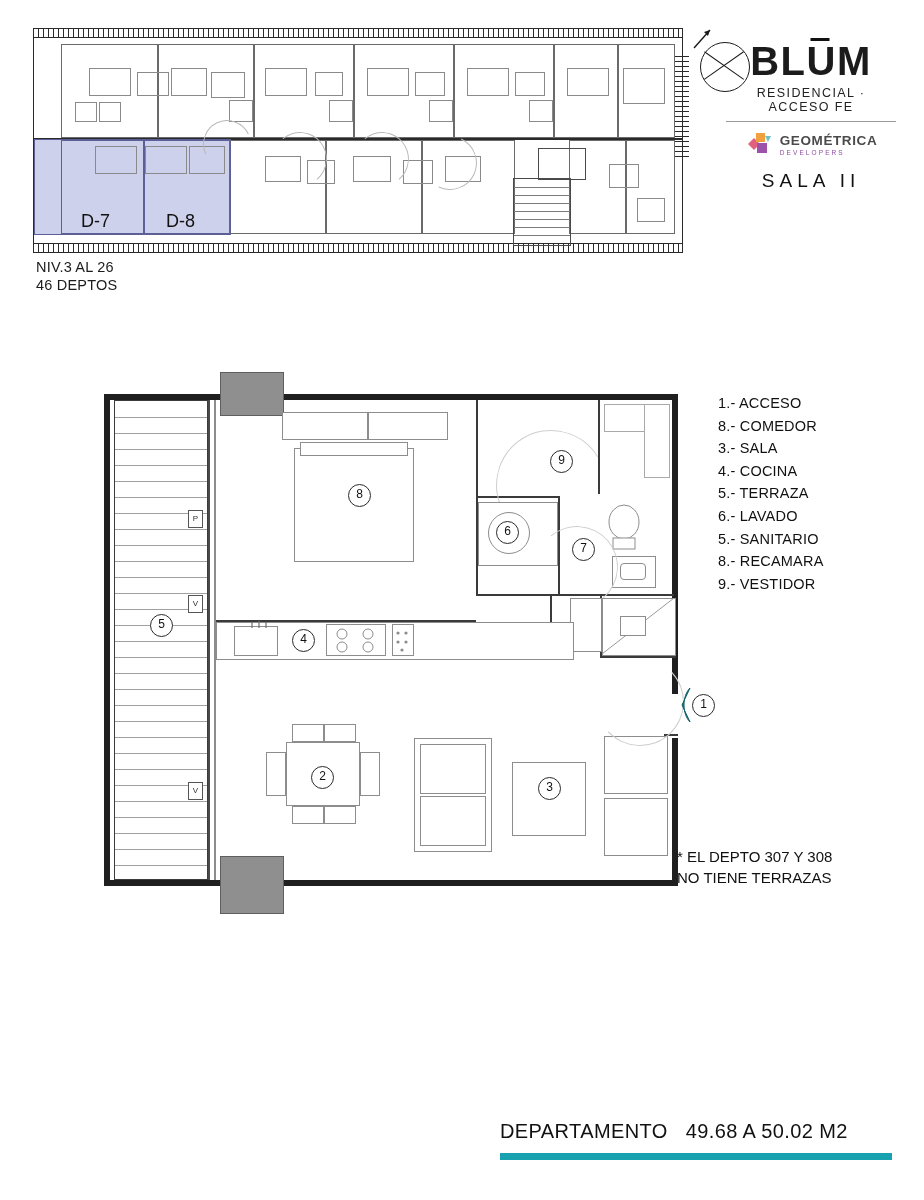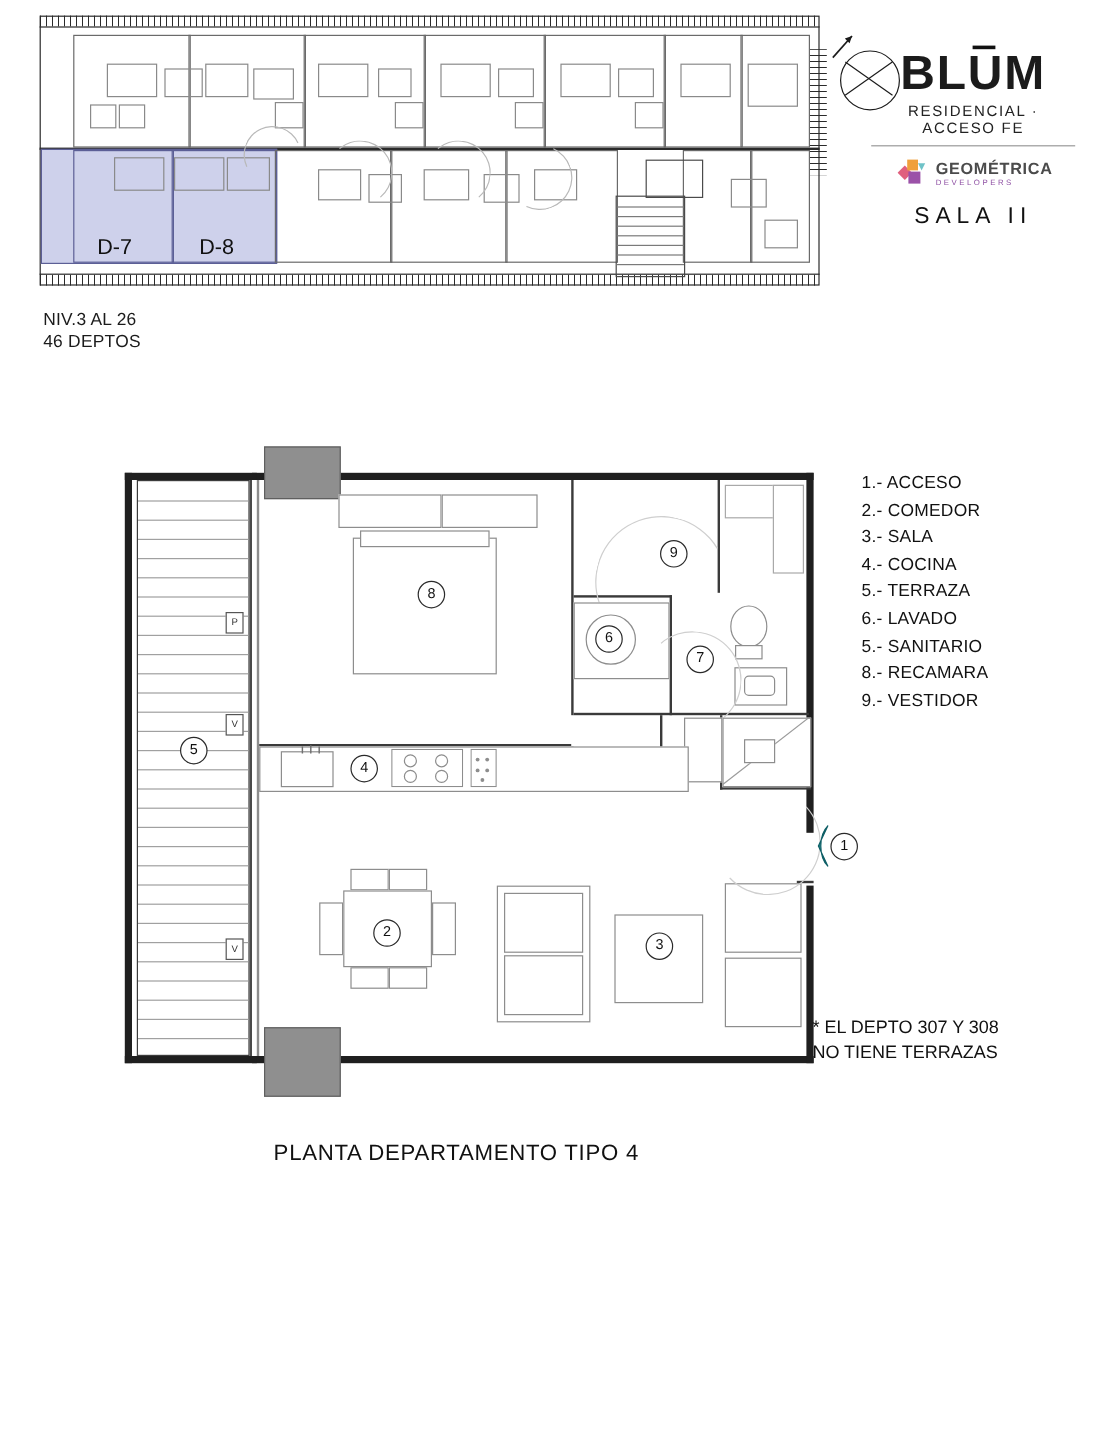--- a/index.html
+++ b/index.html
@@ -4,21 +4,21 @@
 <style>
   html,body{margin:0;padding:0;}
   body{
     width:924px;height:1200px;background:#ffffff;
     font-family:"Liberation Sans", sans-serif;
     color:#1b1b1b;position:relative;overflow:hidden;
   }
   .page{position:relative;width:924px;height:1200px;}
 
   
-  .keyplan{position:absolute;left:33px;top:13px;width:650px;height:225px;}
+  .keyplan{position:absolute;left:33px;top:28px;width:650px;height:225px;}
   .kp-outline{position:absolute;inset:0;border:1.5px solid #2a2a2a;background:#fff;}
   .kp-hatch-top{position:absolute;left:0;top:0;width:650px;height:9px;
     background:repeating-linear-gradient(90deg,#2a2a2a 0 1px,transparent 1px 5px);
     border-bottom:1px solid #2a2a2a;}
   .kp-hatch-bot{position:absolute;left:0;bottom:0;width:650px;height:9px;
     background:repeating-linear-gradient(90deg,#2a2a2a 0 1px,transparent 1px 5px);
     border-top:1px solid #2a2a2a;}
   .kp-mid{position:absolute;left:0;top:110px;width:650px;height:1.5px;background:#2a2a2a;}
   .kp-cell{position:absolute;border:1px solid #6a6a6a;}
   .kp-cell.thin{border-color:#8a8a8a;}
@@ -347,31 +347,37 @@
 
   <div class="entry">
     <svg width="40" height="38" viewBox="0 0 40 38" aria-hidden="true">
       <path d="M14 2 C6 10, 6 28, 14 36 L6 19 Z" fill="#1c7f86" stroke="#0f5f66" stroke-width="1"></path>
     </svg>
   </div>
   <div class="tag" style="position:absolute;left:692px;top:694px;">1</div>
 
   <div class="legend">
     <div>1.- ACCESO</div>
-    <div>2.- COMEDOR</div>
+    <div>8.- COMEDOR</div>
     <div>3.- SALA</div>
     <div>4.- COCINA</div>
     <div>5.- TERRAZA</div>
     <div>6.- LAVADO</div>
     <div>5.- SANITARIO</div>
     <div>8.- RECAMARA</div>
     <div>9.- VESTIDOR</div>
   </div>
 
   <div class="note">
     <div>* EL DEPTO 307 Y 308</div>
     <div>NO TIENE TERRAZAS</div>
   </div>
 
-  <div class="plan-caption">PLANTA  DEPARTAMENTO  TIPO 4</div>
-
+
+  <div class="footer">
+    <div class="footer-text">
+      <span>DEPARTAMENTO</span>
+      &nbsp;&nbsp;<span>49.68 A 50.02 M2</span>
+    </div>
+    <div class="footer-bar"></div>
+  </div>
 
 </div>
 
 </body></html>

